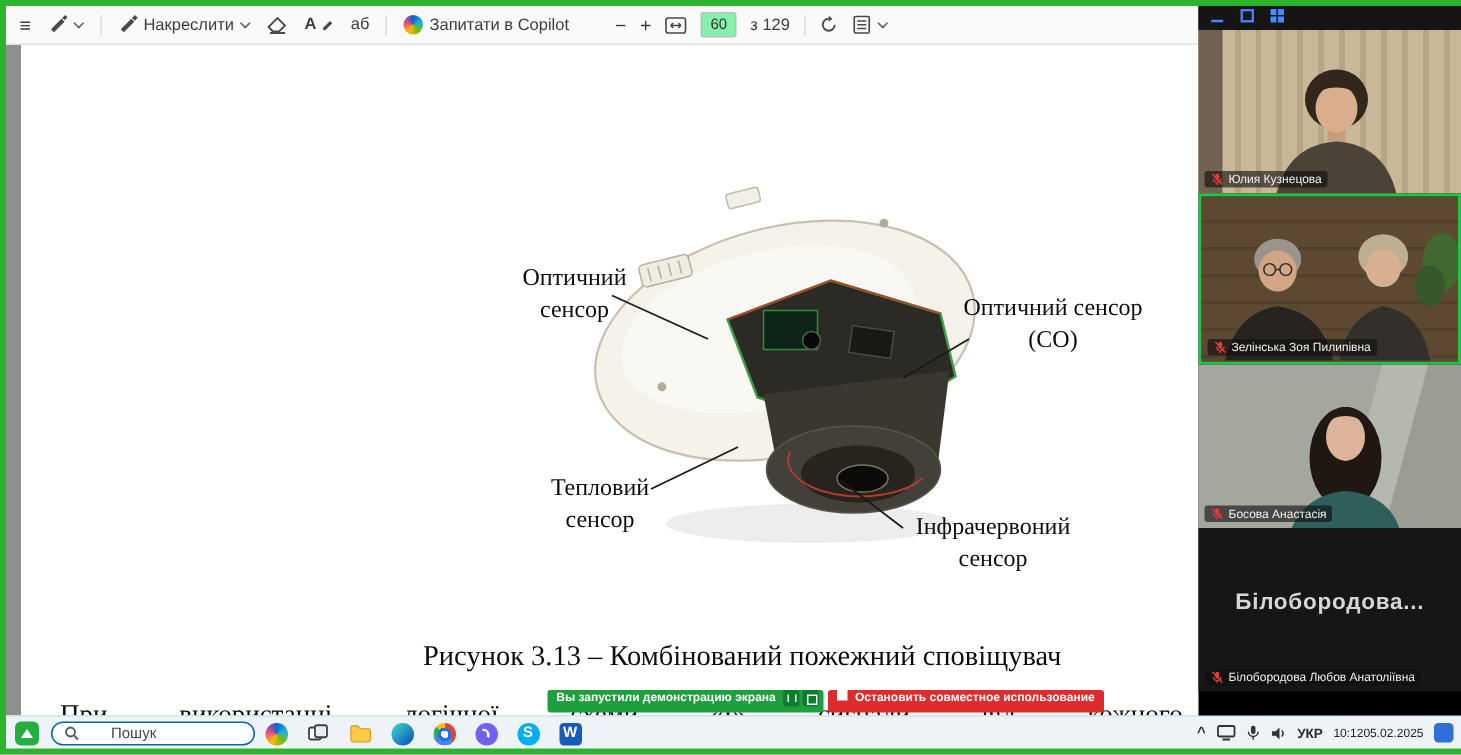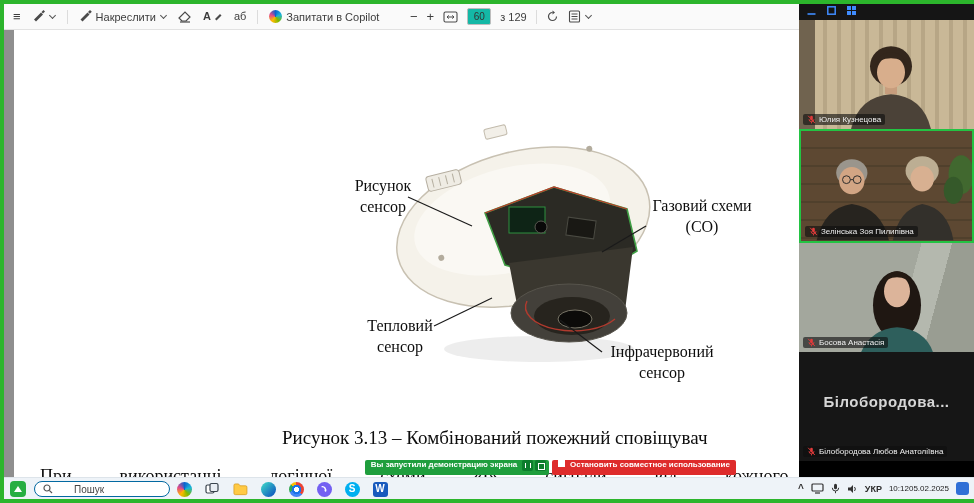--- a/index.html
+++ b/index.html
@@ -19,21 +19,21 @@
   
   .toolbar{position:absolute;left:4px;top:4px;right:0;height:26px;background:#fafafa;border-bottom:1px solid #e2e2e2;z-index:2}
   .tb-left{position:absolute;left:9px;top:0;height:25px;display:flex;align-items:center;gap:11px}
   .tb-center{position:absolute;left:406px;top:0;height:25px;display:flex;align-items:center;gap:9px}
   .tb-item{display:flex;align-items:center;gap:4px;color:#3d3d3d;font-size:11px;cursor:default}
   .glyph{font-size:13px;line-height:1;color:#3d3d3d}
   .glyph.small{font-size:11px}
   .sep{width:1px;height:14px;background:#dcdcdc}
   .chev{width:7px;height:7px;position:relative;display:inline-block}
   .chev::before{content:"";position:absolute;left:1px;top:0;width:4px;height:4px;border-right:1.3px solid #555;border-bottom:1.3px solid #555;transform:rotate(45deg)}
-  .pagebox{width:24px;height:17px;border:1px solid #bdbdbd;background:#14b8a6;font-size:10px;text-align:center;color:#333;border-radius:2px;font-family:"Liberation Sans",sans-serif}
+  .pagebox{width:24px;height:17px;border:1px solid #bdbdbd;background:#86efac;font-size:10px;text-align:center;color:#333;border-radius:2px;font-family:"Liberation Sans",sans-serif}
   .tb-ic{display:inline-block}
   .copilot-dot{width:13px;height:13px;border-radius:50%;background:conic-gradient(#0b63ce,#19b5d8,#7fba00,#ffb900,#e2498a,#0b63ce)}
 
   
   .doc{position:absolute;left:4px;top:30px;right:0;bottom:26px;background:#8f8f8f;z-index:1}
   .page{position:absolute;left:10px;top:0;right:0;bottom:0;background:#fff;overflow:hidden}
   .leader-lines{position:absolute;left:0;top:0;width:100%;height:100%;pointer-events:none}
   .detector{position:absolute;left:375px;top:85px;width:290px;height:260px}
   .doc-label{position:absolute;font-family:"Liberation Serif",serif;font-size:16px;color:#0d0d0d;text-align:center;line-height:1.3}
   .caption{position:absolute;left:268px;top:397px;font-family:"Liberation Serif",serif;font-size:19px;color:#0d0d0d;white-space:nowrap}
@@ -194,25 +194,25 @@
       </svg>
 
       <svg class="leader-lines" viewBox="0 0 960 447">
         <line x1="394" y1="167" x2="458" y2="196" stroke="#1a1a1a" stroke-width="1.2"></line>
         <line x1="632" y1="196" x2="588" y2="222" stroke="#1a1a1a" stroke-width="1.2"></line>
         <line x1="420" y1="296" x2="478" y2="268" stroke="#1a1a1a" stroke-width="1.2"></line>
         <line x1="588" y1="322" x2="546" y2="290" stroke="#1a1a1a" stroke-width="1.2"></line>
       </svg>
 
       <div class="doc-label" style="left:326px;top:146px;width:86px">
-        <div>Рисунок</div>
+        <div>Оптичний</div>
         <div>сенсор</div>
       </div>
       <div class="doc-label" style="left:624px;top:166px;width:128px">
-        <div>Газовий схеми</div>
+        <div>Оптичний сенсор</div>
         <div>(СО)</div>
       </div>
       <div class="doc-label" style="left:338px;top:286px;width:96px">
         <div>Тепловий</div>
         <div>сенсор</div>
       </div>
       <div class="doc-label" style="left:584px;top:312px;width:128px">
         <div>Інфрачервоний</div>
         <div>сенсор</div>
       </div>

